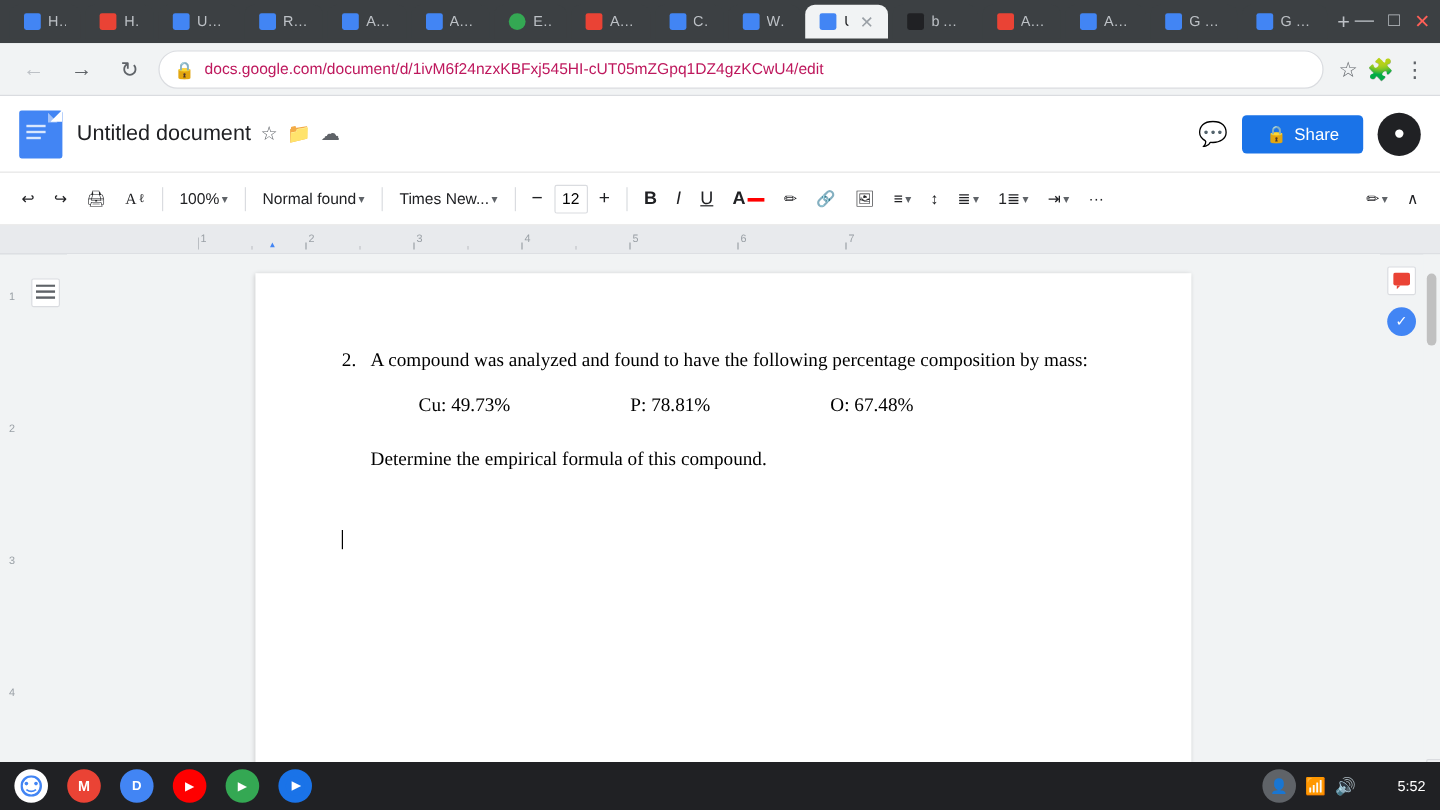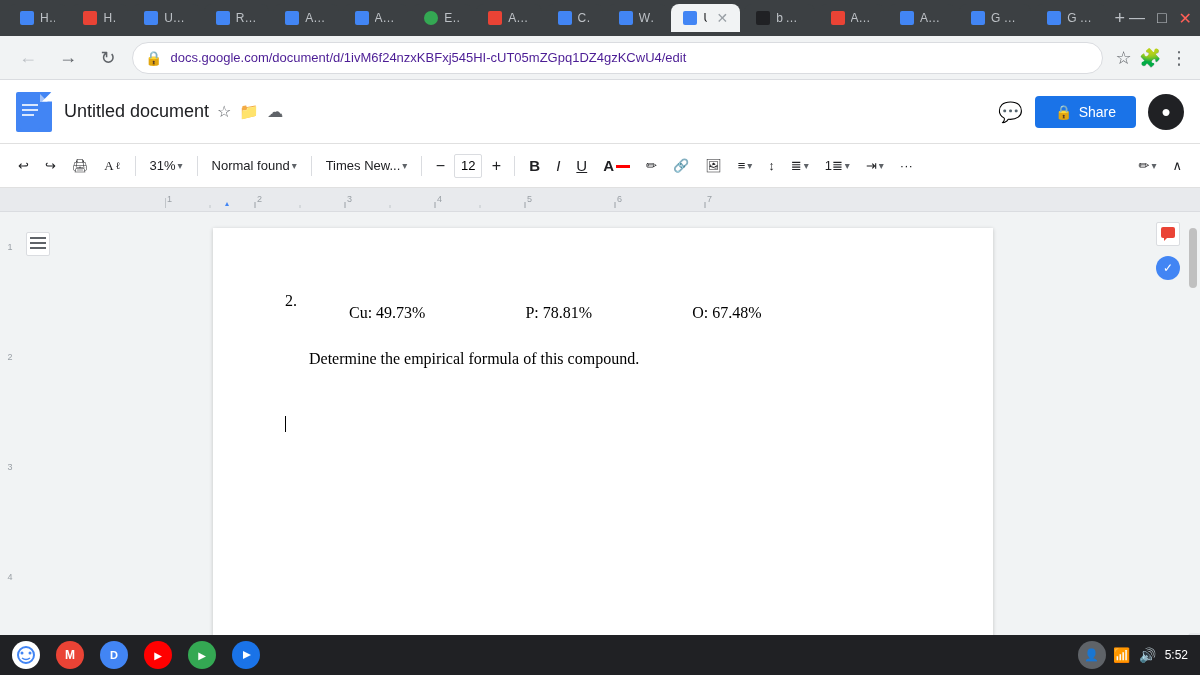--- a/index.html
+++ b/index.html
@@ -16,21 +16,21 @@
     .tab-add { color: #bdc1c6; font-size: 18px; margin-left: 4px; cursor: pointer; }
     .browser-icons { margin-left: auto; display: flex; gap: 12px; align-items: center; }
     .browser-icon { color: #bdc1c6; font-size: 16px; cursor: pointer; }
 
     
     .address-bar { background: #f1f3f4; height: 44px; display: flex; align-items: center; padding: 0 12px; gap: 8px; border-bottom: 1px solid #dadce0; }
     .nav-btn { width: 32px; height: 32px; border-radius: 50%; display: flex; align-items: center; justify-content: center; cursor: pointer; color: #5f6368; font-size: 18px; background: none; border: none; }
     .nav-btn.disabled { color: #bdc1c6; cursor: default; }
     .url-bar { flex: 1; height: 32px; background: white; border-radius: 16px; border: 1px solid #dadce0; display: flex; align-items: center; padding: 0 12px; gap: 8px; font-size: 13px; color: #202124; }
     .url-bar .lock-icon { color: #5f6368; font-size: 14px; }
-    .url-text { flex: 1; font-size: 13px; color: #4c1d95; }
+    .url-text { flex: 1; font-size: 13px; color: #be185d; }
     .toolbar-icons { display: flex; gap: 8px; align-items: center; margin-left: 4px; }
 
     
     .app-header { background: white; height: 64px; display: flex; align-items: center; padding: 0 16px; gap: 12px; border-bottom: 1px solid #e0e0e0; }
     .docs-icon { width: 36px; height: 40px; background: #4285f4; border-radius: 2px; display: flex; align-items: center; justify-content: center; position: relative; flex-shrink: 0; }
     .docs-icon::after { content: ''; position: absolute; top: 0; right: 0; width: 10px; height: 10px; background: white; clip-path: polygon(100% 0, 100% 100%, 0 100%); }
     .doc-title-area { display: flex; flex-direction: column; }
     .doc-title { font-size: 18px; color: #202124; font-weight: 400; }
     .title-icon { color: #5f6368; font-size: 16px; cursor: pointer; }
     .menu-bar { display: flex; gap: 4px; align-items: center; margin-left: 4px; }
@@ -56,21 +56,21 @@
     .ruler { background: #e8eaed; height: 24px; display: flex; align-items: center; padding: 0 0 0 165px; font-size: 10px; color: #5f6368; border-bottom: 1px solid #dadce0; position: relative; }
     .ruler-scale { flex: 1; display: flex; align-items: center; position: relative; height: 100%; }
 
     
     .main-area { display: flex; height: calc(675px - 36px - 44px - 64px - 44px - 24px); background: #f1f3f4; }
 
     
     .taskbar { position: fixed; bottom: 0; left: 0; right: 0; height: 40px; background: #202124; display: flex; align-items: center; padding: 0 12px; gap: 16px; }
     .taskbar-icon { width: 28px; height: 28px; border-radius: 50%; display: flex; align-items: center; justify-content: center; cursor: pointer; }
     .taskbar-right { margin-left: auto; display: flex; align-items: center; gap: 8px; color: white; font-size: 12px; }
-    .taskbar-time { font-size: 12px; color: white; }
+    .taskbar-time { font-size: 12px; color: white; margin-left: 26px; }
     .cursor-blink { display: inline-block; width: 1px; height: 16px; background: #000; vertical-align: text-bottom; animation: blink 1s step-end infinite; }
     @keyframes blink { 50% { opacity: 0; } }
 
     
     .fav-blue { background: #4285f4; }
     .fav-docs { background: #4285f4; }
   </style>
 </head>
 <body>
 
@@ -192,21 +192,21 @@
   </div>
 </div>
 
 <div class="toolbar">
   <button class="toolbar-btn">↩</button>
   <button class="toolbar-btn">↪</button>
   <button class="toolbar-btn">🖨</button>
   <button class="toolbar-btn" style="font-family:serif;">A<span style="font-size:10px;vertical-align:super;">ℓ</span></button>
   <div class="toolbar-sep"></div>
   <button class="toolbar-btn">
-    <span>31%</span>
+    <span>100%</span>
     <span class="chevron">▾</span>
   </button>
   <div class="toolbar-sep"></div>
   <button class="toolbar-btn">
     <span>Normal found</span>
     <span class="chevron">▾</span>
   </button>
   <div class="toolbar-sep"></div>
   <button class="toolbar-btn">
     <span>Times New...</span>
@@ -299,20 +299,21 @@
         </svg>
     </div>
   </div>
 
   <div style="flex:1;overflow-y:auto;padding:16px 20px;display:flex;justify-content:center;background:#f1f3f4;">
     <div style="background:white;width:780px;min-height:560px;padding:60px 72px;box-shadow:0 1px 4px rgba(0,0,0,0.2);position:relative;">
       <div style="font-family:'Times New Roman',Times,serif;font-size:12pt;line-height:1.6;color:#000;">
         <div style="display:flex;gap:12px;">
           <span style="font-family:'Times New Roman',Times,serif;font-size:12pt;flex-shrink:0;">2.</span>
           <div>
+            <p style="font-family:'Times New Roman',Times,serif;font-size:12pt;margin:0 0 8px 0;">A compound was analyzed and found to have the following percentage composition by mass:</p>
             <div style="display:flex;gap:100px;margin:12px 40px;font-family:'Times New Roman',Times,serif;font-size:12pt;">
               <span>Cu: 49.73%</span>
               <span>P: 78.81%</span>
               <span>O: 67.48%</span>
             </div>
             <p style="font-family:'Times New Roman',Times,serif;font-size:12pt;margin:20px 0 0 0;">Determine the empirical formula of this compound.</p>
           </div>
         </div>
         <div style="margin-top:40px;margin-left:0px;">
           <span class="cursor-blink"></span>

